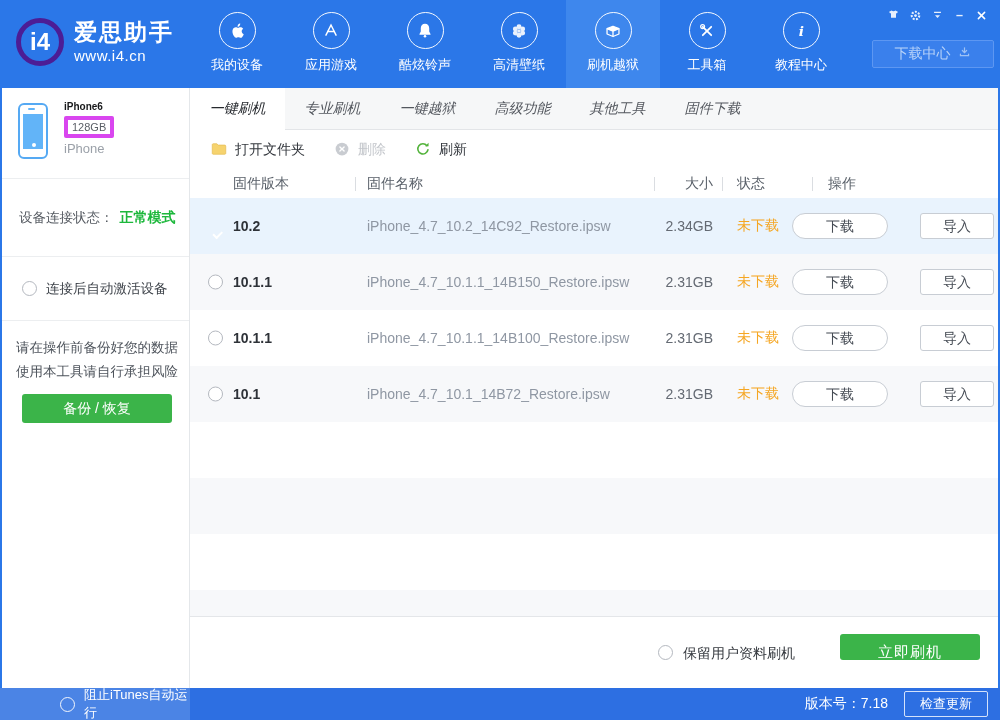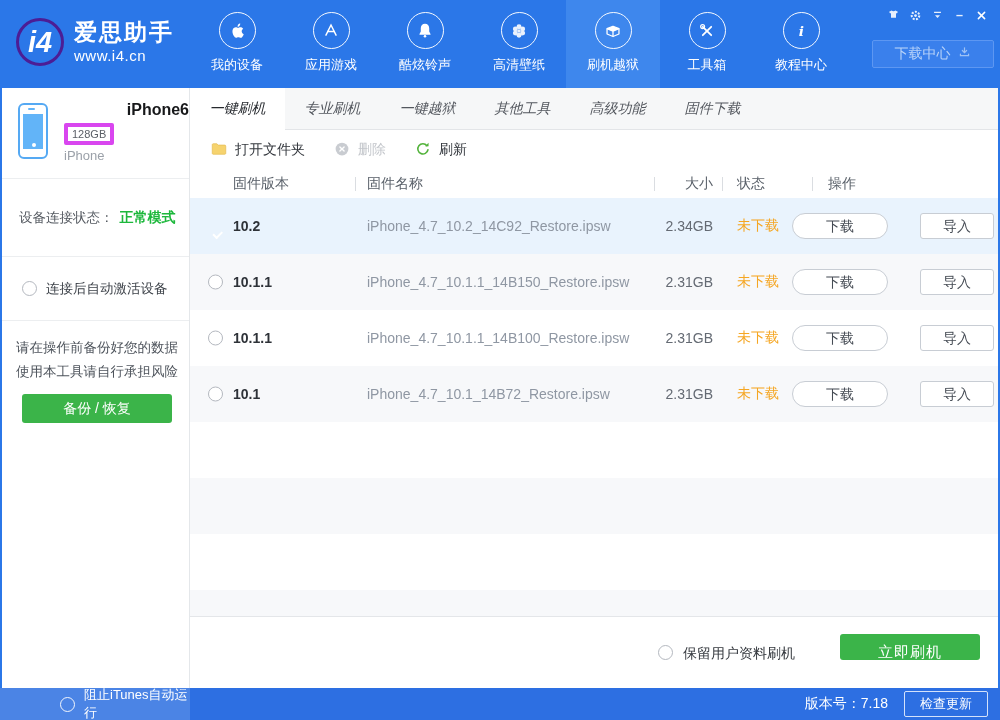--- a/index.html
+++ b/index.html
@@ -3,23 +3,23 @@
 <meta charset="utf-8">
 <style>
   html,body{margin:0;padding:0;background:#fff;}
   .app{position:relative;width:1000px;height:720px;overflow:hidden;
        font-family:"Liberation Sans","DejaVu Sans",sans-serif;font-size:14px;
        -webkit-font-smoothing:antialiased;}
 
   
   .header{position:absolute;left:0;top:0;width:1000px;height:88px;background:#2b77e8;}
   .logo{position:absolute;left:16px;top:18px;display:flex;align-items:center;color:#fff;}
-  .logo-circle{width:48px;height:48px;border:3px solid #4c1d95;border-radius:50%;
+  .logo-circle{width:48px;height:48px;border:5px solid #4c1d95;border-radius:50%;
     display:flex;align-items:center;justify-content:center;font-weight:bold;
-    font-style:italic;font-size:29px;box-sizing:border-box;}
+    font-size:24px;box-sizing:border-box;}
   .logo-text{margin-left:10px;}
   .logo-title{font-size:23px;font-weight:bold;letter-spacing:2px;line-height:24px;}
   .logo-sub{font-size:15px;margin-top:3px;letter-spacing:.5px;}
   .nav{position:absolute;left:190px;top:0;height:88px;display:flex;}
   .nav-item{width:94px;height:88px;box-sizing:border-box;padding-top:12px;text-align:center;cursor:pointer;}
   .nav-item.active{background:#3e87ed;}
   .nav-circle{width:37px;height:37px;border:1.5px solid rgba(255,255,255,.95);border-radius:50%;
     margin:0 auto;display:flex;align-items:center;justify-content:center;box-sizing:border-box;}
   .nav-label{color:#fff;font-size:13px;margin-top:7px;}
   .winctrls{position:absolute;right:8px;top:5px;display:flex;}
@@ -34,21 +34,21 @@
 
   
   .sidebar{width:188px;box-sizing:border-box;border-right:1px solid #e4e7ea;background:#fff;}
   .dev-section{position:relative;height:90px;border-bottom:1px solid #eceef0;}
   .phone-icon{position:absolute;left:16px;top:15px;width:30px;height:56px;border:2px solid #55a9f3;
     border-radius:6px;background:#fff;box-sizing:border-box;}
   .phone-screen{position:absolute;left:3px;right:3px;top:9px;bottom:8px;background:#62b4f8;}
   .phone-speaker{position:absolute;top:3px;left:8px;right:11px;height:2px;background:#62b4f8;border-radius:1px;}
   .phone-home{position:absolute;bottom:2px;left:9px;width:4px;height:4px;border-radius:50%;background:#fff;}
   .dev-info{margin-left:62px;padding-top:13px;}
-  .dev-name{font-size:16px;font-weight:bold;color:#17181a;text-align:right;}
+  .dev-name{font-size:10px;font-weight:bold;color:#17181a;}
   .dev-cap{display:inline-block;border:4px solid #d946ef;border-radius:2px;font-size:11px;color:#5a5f66;
     padding:1px 4px;margin-top:4px;}
   .dev-model{font-size:13px;color:#9ba1a9;margin-top:3px;}
   .status-section{height:77px;border-bottom:1px solid #eceef0;display:flex;align-items:center;
     padding-left:17px;font-size:13.5px;color:#555a61;}
   .status-value{color:#1db83c;font-weight:bold;margin-left:6px;font-size:14px;}
   .radio-section{height:63px;border-bottom:1px solid #eceef0;display:flex;align-items:center;
     padding-left:20px;gap:9px;font-size:13.5px;color:#3e434a;cursor:pointer;}
   .warn-section{padding:15px 0 0 14px;font-size:13.5px;color:#4e545c;line-height:24px;}
   .backup-btn{width:150px;height:29px;margin:10px 0 0 6px;background:#3bb449;color:#fff;font-size:14px;
@@ -274,22 +274,22 @@
         <div>使用本工具请自行承担风险</div>
         <div class="backup-btn">备份 / 恢复</div>
       </div>
     </div>
 
     <div class="main">
       <div class="tabbar">
         <div class="tab active">一键刷机</div>
         <div class="tab">专业刷机</div>
         <div class="tab">一键越狱</div>
+        <div class="tab">高级功能</div>
         <div class="tab">其他工具</div>
-        <div class="tab">高级功能</div>
         <div class="tab">固件下载</div>
       </div>
 
       <div class="toolbar">
         <div class="tool">
           <span>
             <svg width="18" height="18" viewBox="0 0 24 24">
                 <path d="M3 6.2c0-.7.5-1.2 1.2-1.2h4.9l1.8 1.8h8.9c.7 0 1.2.5 1.2 1.2v9.8c0 .7-.5 1.2-1.2 1.2H4.2c-.7 0-1.2-.5-1.2-1.2V6.2z" fill="#f6d36e" stroke="#e6bd55"></path>
               </svg>
           </span>

